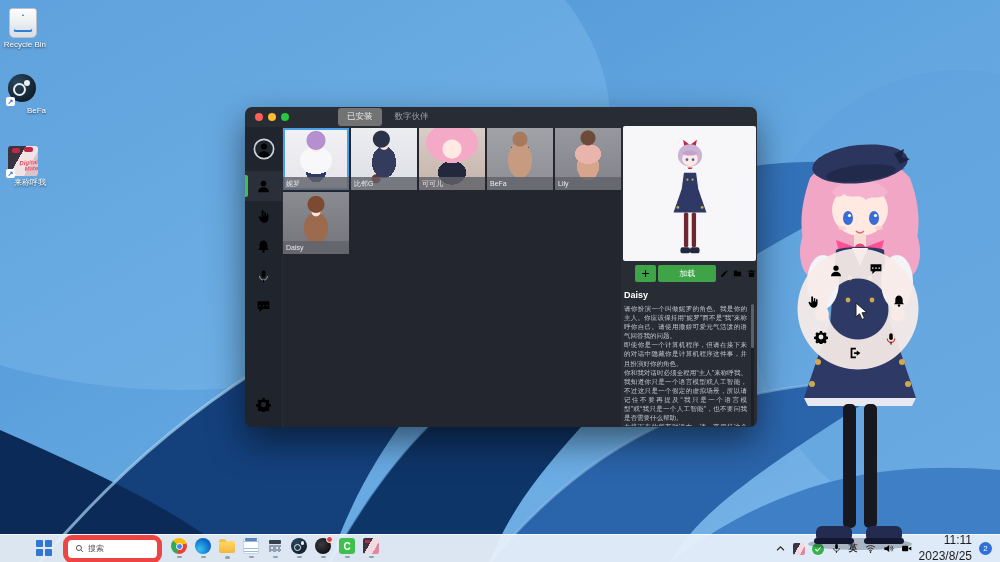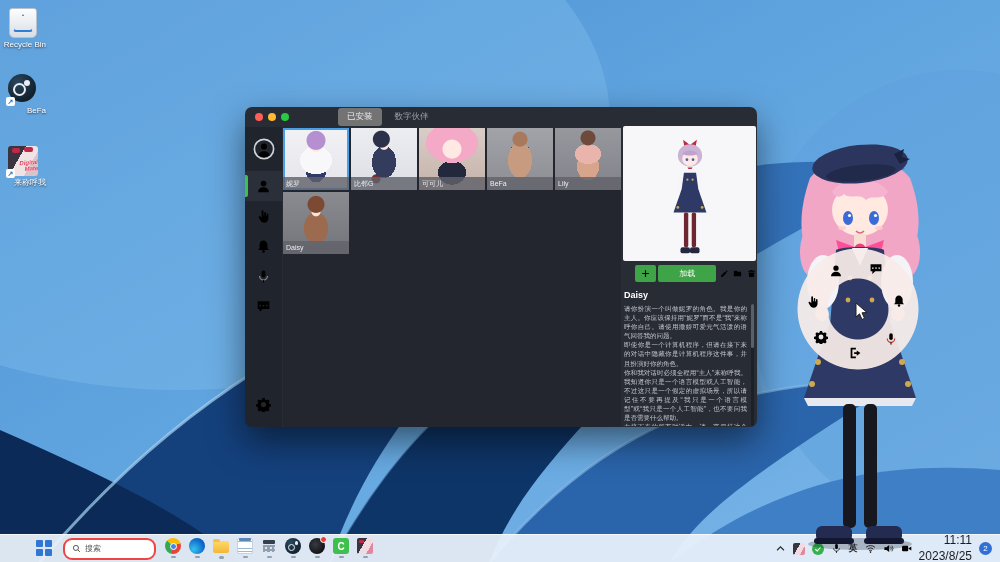--- a/index.html
+++ b/index.html
@@ -111,21 +111,21 @@
   .r-ic{position:absolute;width:14px;height:14px;color:#c8352c;z-index:7;}
   .r-ic svg{width:14px;height:14px;}
   .cursor{position:absolute;left:855px;top:302px;z-index:9;}
 
   
   .taskbar{position:absolute;left:0;bottom:0;width:1000px;height:27px;z-index:4;
     background:rgba(231,240,250,.95);border-top:1px solid rgba(255,255,255,.7);
     display:flex;align-items:center;}
   .start-btn{margin-left:36px;width:17px;height:17px;display:grid;grid-template-columns:7px 7px;grid-template-rows:7px 7px;gap:1.5px;}
   .start-btn i{background:#3076d4;border-radius:1px;}
-  .search-pill{margin-left:10px;width:82px;height:18px;background:#fff;border:2px solid #ef4444;border-radius:9px;
+  .search-pill{margin-left:10px;width:82px;height:18px;background:#fff;border:5px solid #ef4444;border-radius:9px;
     display:flex;align-items:center;gap:4px;padding-left:7px;color:#555;}
   .search-pill svg{width:9px;height:9px;color:#444;}
   .search-pill span{font-size:8px;}
   .tb-apps{display:flex;align-items:flex-start;margin-left:8px;gap:6px;}
   .tb-app{width:18px;height:23px;display:flex;flex-direction:column;align-items:center;justify-content:flex-start;padding-top:2px;}
   .tb-app .dot{width:5px;height:2.5px;border-radius:2px;background:#93a0ae;margin-top:1.5px;}
   .app-glyph{width:16px;height:16px;position:relative;}
   .g-chrome{border-radius:50%;background:conic-gradient(from -50deg,#fbbc05 0 120deg,#ea4335 0 240deg,#34a853 0 360deg);}
   .g-chrome::after{content:"";position:absolute;left:4.5px;top:4.5px;width:7px;height:7px;border-radius:50%;
     background:#4285f4;border:1.5px solid #fff;box-sizing:border-box;}

